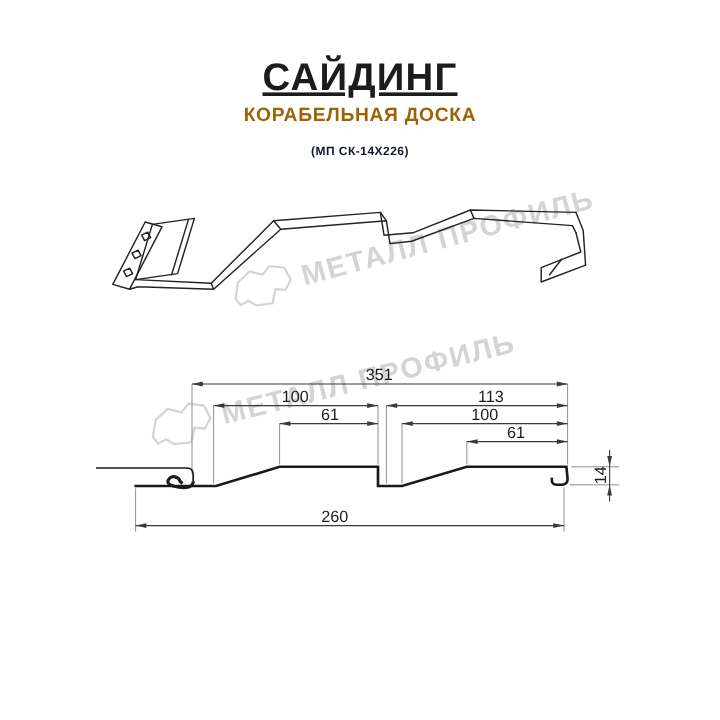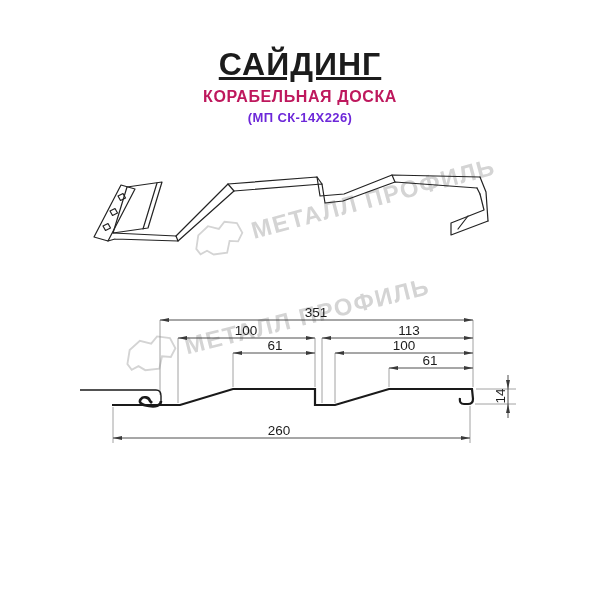--- a/index.html
+++ b/index.html
@@ -1,22 +1,22 @@
 <!DOCTYPE html>
 <html><head>
 <meta charset="utf-8">
 <style>
   html,body{margin:0;padding:0;background:#fff;}
   .page{position:relative;width:600px;height:600px;background:#fff;overflow:hidden;
         font-family:"Liberation Sans", sans-serif;color:#1f1f1f;}
   
   .header{position:absolute;top:48px;left:0;width:600px;text-align:center;z-index:3;}
   .title{font-size:32px;font-weight:700;letter-spacing:1px;line-height:1.05;color:#1c1c1c;text-decoration:underline;}
-  .subtitle{font-size:16px;font-weight:700;letter-spacing:0.6px;margin-top:6px;color:#be185d;}
-  .code{font-size:13px;font-weight:700;letter-spacing:0.4px;margin-top:4px;color:#6d28d9;}
+  .subtitle{font-size:16px;font-weight:700;letter-spacing:0.6px;margin-top:6px;color:#a16207;}
+  .code{font-size:10px;font-weight:700;letter-spacing:0.4px;margin-top:15px;color:#0f172a;}
   
   .watermark{position:absolute;display:flex;align-items:center;gap:7px;z-index:1;
              color:#d4d4d4;white-space:nowrap;}
   .wm-text{font-size:24px;font-weight:700;letter-spacing:1.5px;}
   .wm-top{left:193px;top:228px;transform:rotate(-15deg);transform-origin:0 50%;}
   .wm-bottom{left:124px;top:342px;transform:rotate(-14deg);transform-origin:0 50%;}
   
   .iso-svg{position:absolute;left:85px;top:150px;z-index:2;}
   .cs-svg{position:absolute;left:70px;top:295px;z-index:2;}
   

